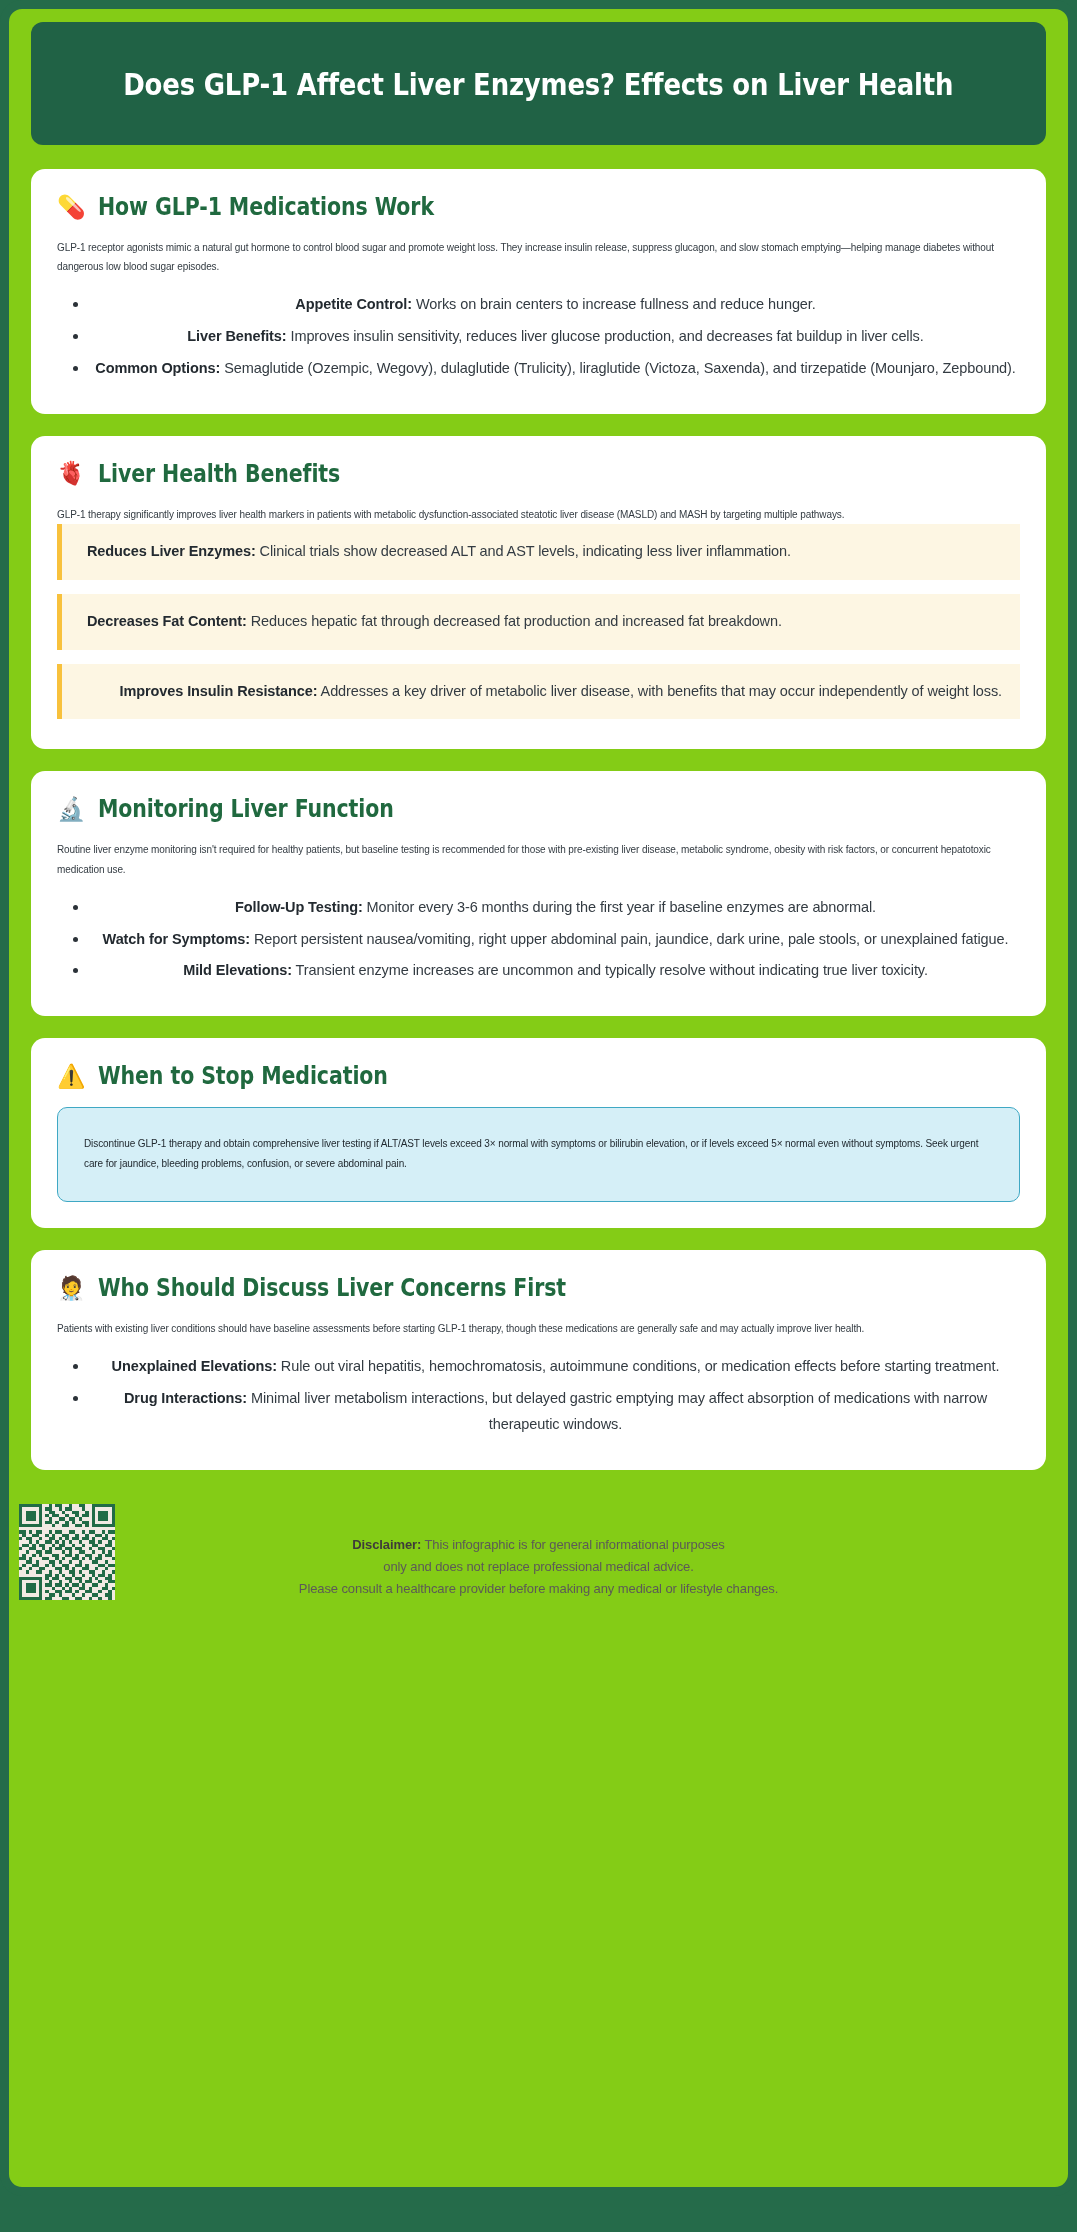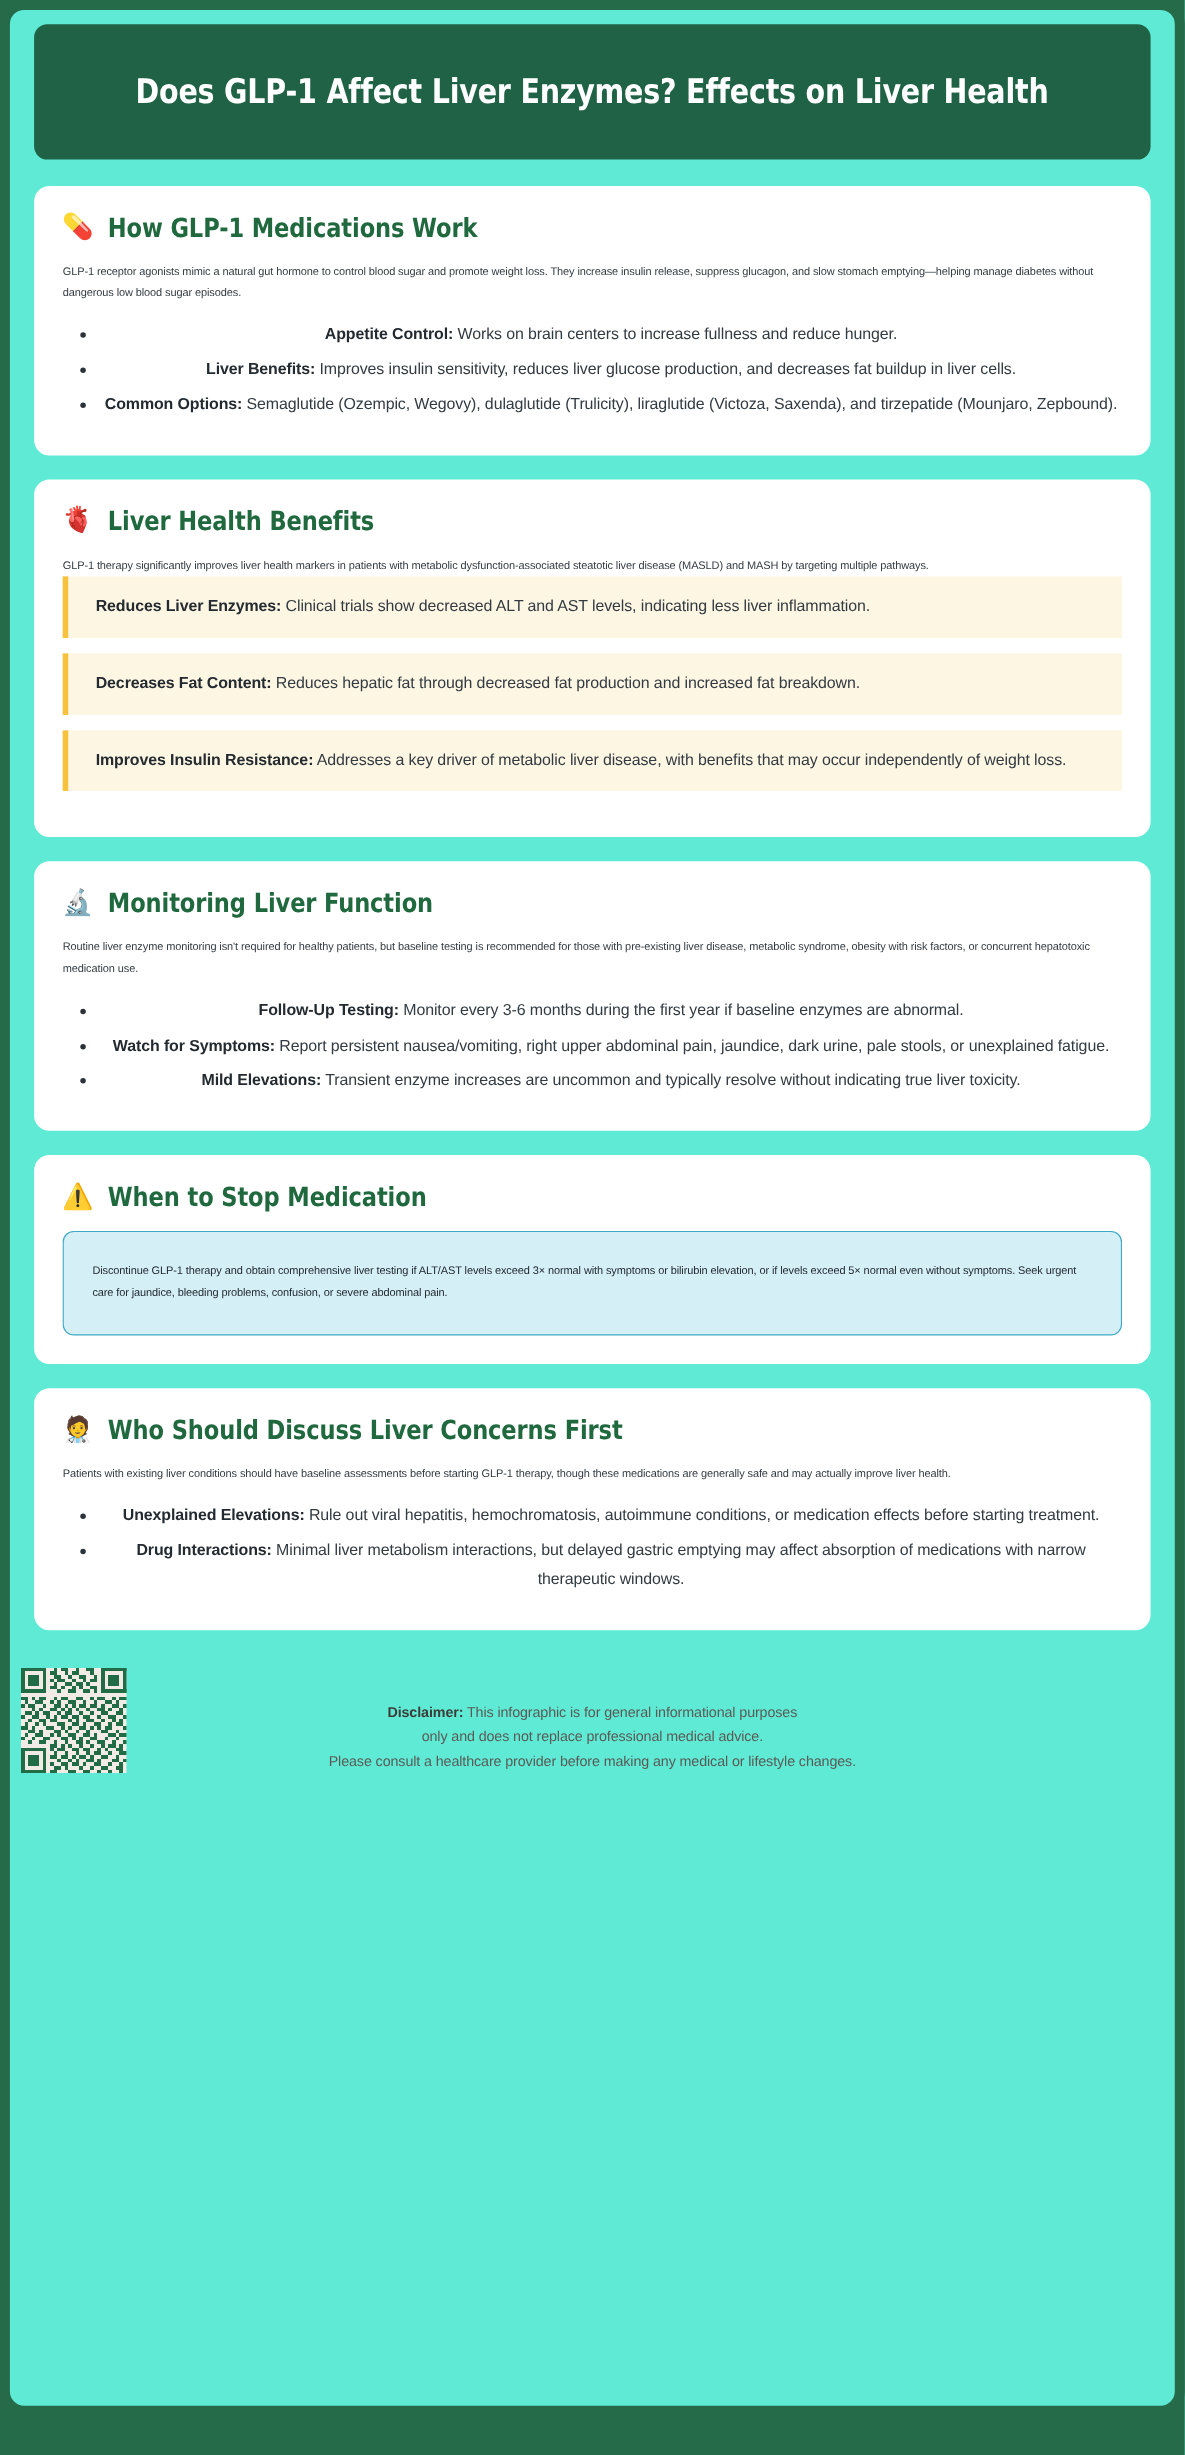--- a/index.html
+++ b/index.html
@@ -13,21 +13,21 @@
     background: #256B4A;
     font-family: "Liberation Sans", sans-serif;
     overflow: hidden;
   }
 
   .page-frame {
     position: absolute;
     left: 0; top: 0;
     width: 1077px;
     height: 2196px;
-    background: #5eead4;
+    background: #84cc16;
     border: 9px solid #256B4A;
     border-radius: 22px;
     overflow: hidden;
   }
 
   .inner {
     position: absolute;
     left: 0; top: 0;
     right: 0; bottom: 0;
     padding: 13px 22px 0 22px;
@@ -120,21 +120,21 @@
   .callout {
     background: #FDF6E3;
     border-left: 5px solid #F8C13C;
     padding: 15px 18px 15px 25px;
     margin-bottom: 14px;
     font-size: 14.5px;
     line-height: 1.78;
     color: #333B42;
     letter-spacing: -0.1px;
   }
-  .callout:last-child { margin-bottom: 16px; }
+  .callout:last-child { margin-bottom: 4px; text-align: right; }
   .callout b { font-weight: 700; color: #232A30; }
 
   
   .alert-box {
     background: #D5EFF7;
     border: 1.5px solid #3FA8C4;
     border-radius: 10px;
     padding: 26px 26px 28px 26px;
     color: #222A30;
     font-size: 10px;

